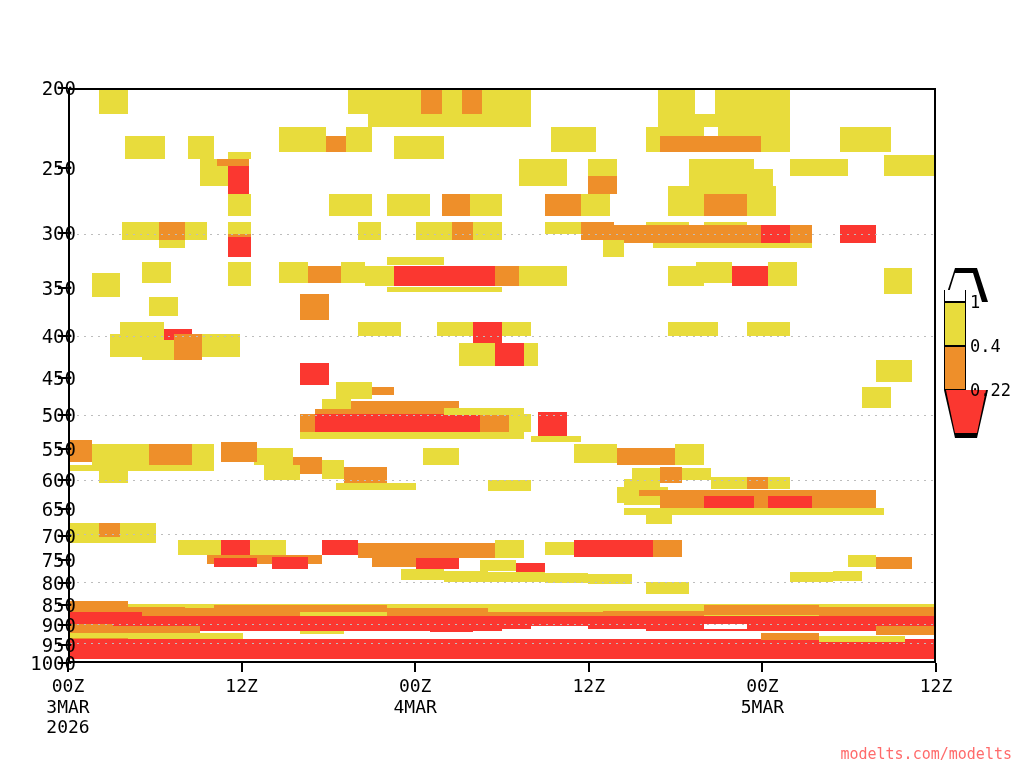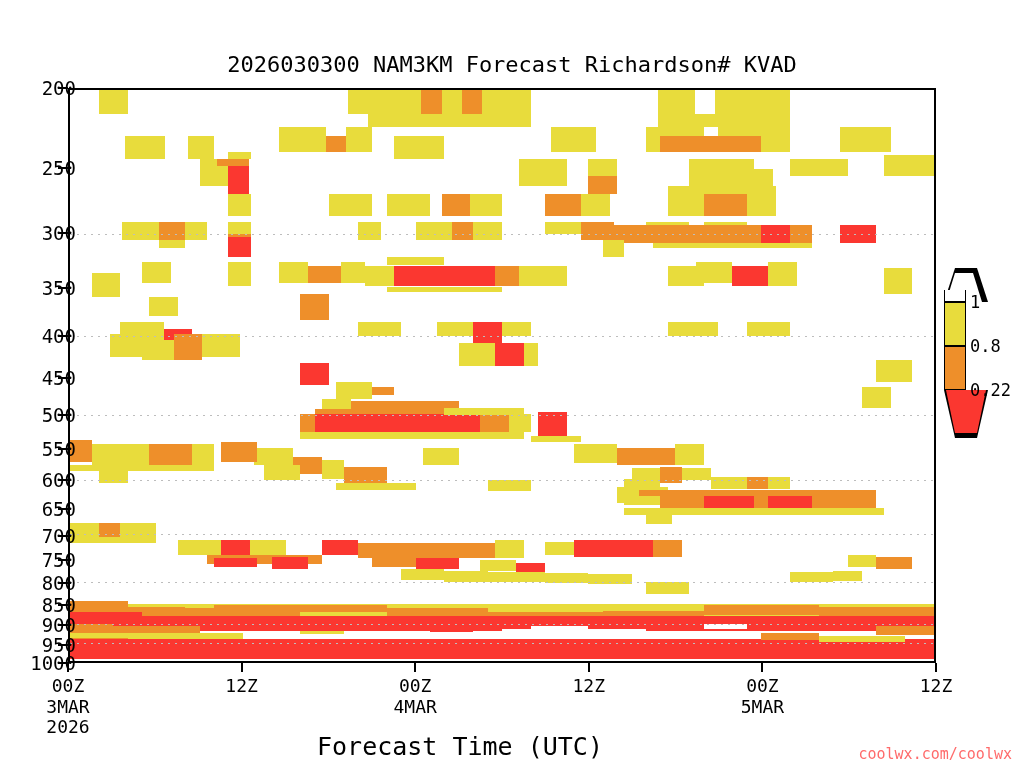--- a/index.html
+++ b/index.html
@@ -56,21 +56,20 @@
   .cb-band{position:absolute;left:0;width:22px;border:1.5px solid #000;box-sizing:border-box;}
   .cb-cap{position:absolute;left:0;width:22px;height:0;}
   .cb-label{position:absolute;left:26px;font-size:17px;color:#000;line-height:1;white-space:nowrap;
     font-family:"DejaVu Sans Mono","Liberation Mono",monospace;}
 </style>
 </head>
 <body>
 
 <div id="chart-root">
 
-  <div id="chart-title">2026030300 NAM3KM Forecast Richardson# KVAD</div>
 
   <div id="plot-frame">
     <div id="plot-canvas">
         <div class="cell" style="left: 3.33333%; top: 0%; width: 3.33333%; height: 4.20387%; background: rgb(232, 220, 60);"></div>
         <div class="cell" style="left: 32.1667%; top: 0%; width: 8.5%; height: 4.20387%; background: rgb(232, 220, 60);"></div>
         <div class="cell" style="left: 40.6667%; top: 0%; width: 2.33333%; height: 4.20387%; background: rgb(238, 143, 42);"></div>
         <div class="cell" style="left: 43%; top: 0%; width: 2.33333%; height: 4.20387%; background: rgb(232, 220, 60);"></div>
         <div class="cell" style="left: 45.3333%; top: 0%; width: 2.33333%; height: 4.20387%; background: rgb(238, 143, 42);"></div>
         <div class="cell" style="left: 47.6667%; top: 0%; width: 5.66667%; height: 4.20387%; background: rgb(232, 220, 60);"></div>
         <div class="cell" style="left: 34.5%; top: 4.20387%; width: 18.8333%; height: 2.28038%; background: rgb(232, 220, 60);"></div>
@@ -340,30 +339,29 @@
 4MAR</div>
       <div class="xtick-mark" style="left: 587.8px;"></div>
       <div class="xtick-label" style="left: 588.8px;">12Z</div>
       <div class="xtick-mark" style="left: 761.4px;"></div>
       <div class="xtick-label" style="left: 762.4px;">00Z
 5MAR</div>
       <div class="xtick-mark" style="left: 935px;"></div>
       <div class="xtick-label" style="left: 936px;">12Z</div>
     </div>
 
-  <div id="xaxis-title">Forecast Time (UTC)</div>
-
-  <div id="credit">coolwx.com/coolwx</div>
+
+  <div id="credit">modelts.com/modelts</div>
 
   <div id="colorbar">
       <div class="cb-cap" style="top: -34px; border-left: 11px solid transparent; border-right: 11px solid transparent; border-bottom: 34px solid rgb(0, 0, 0);"></div>
       <div class="cb-cap" style="top: -29px; left: 2px; width: 18px; border-left: 9px solid transparent; border-right: 9px solid transparent; border-bottom: 29px solid rgb(255, 255, 255);"></div>
       <div class="cb-band" style="top: -12px; height: 12px; background: rgb(255, 255, 255); border-top: none;"></div>
       <div class="cb-band" style="top: 0px; height: 44px; background: rgb(232, 220, 60);"></div>
       <div class="cb-band" style="top: 44px; height: 44px; background: rgb(238, 143, 42);"></div>
       <div class="cb-cap" style="top: 88px; border-left: 11px solid transparent; border-right: 11px solid transparent; border-top: 48px solid rgb(0, 0, 0);"></div>
       <div class="cb-cap" style="top: 88px; left: 2px; border-left: 9px solid transparent; border-right: 9px solid transparent; border-top: 43px solid rgb(251, 55, 48);"></div>
       <div class="cb-label" style="top: -8px;">1</div>
-      <div class="cb-label" style="top: 36px;">0.8</div>
+      <div class="cb-label" style="top: 36px;">0.4</div>
       <div class="cb-label" style="top: 80px;">0.22</div>
     </div>
 
 </div>
 
 </body></html>

